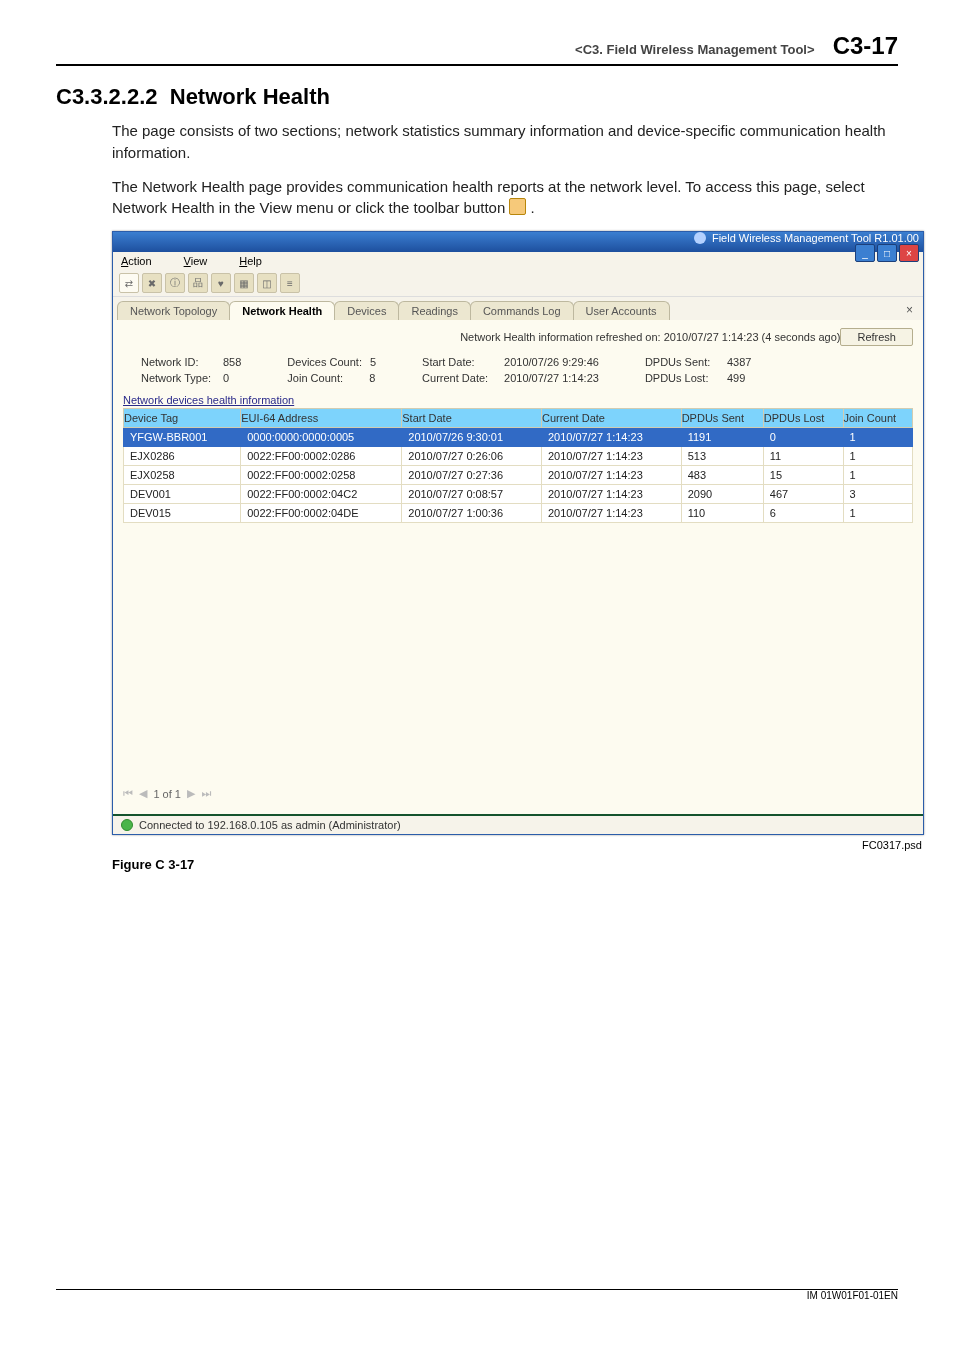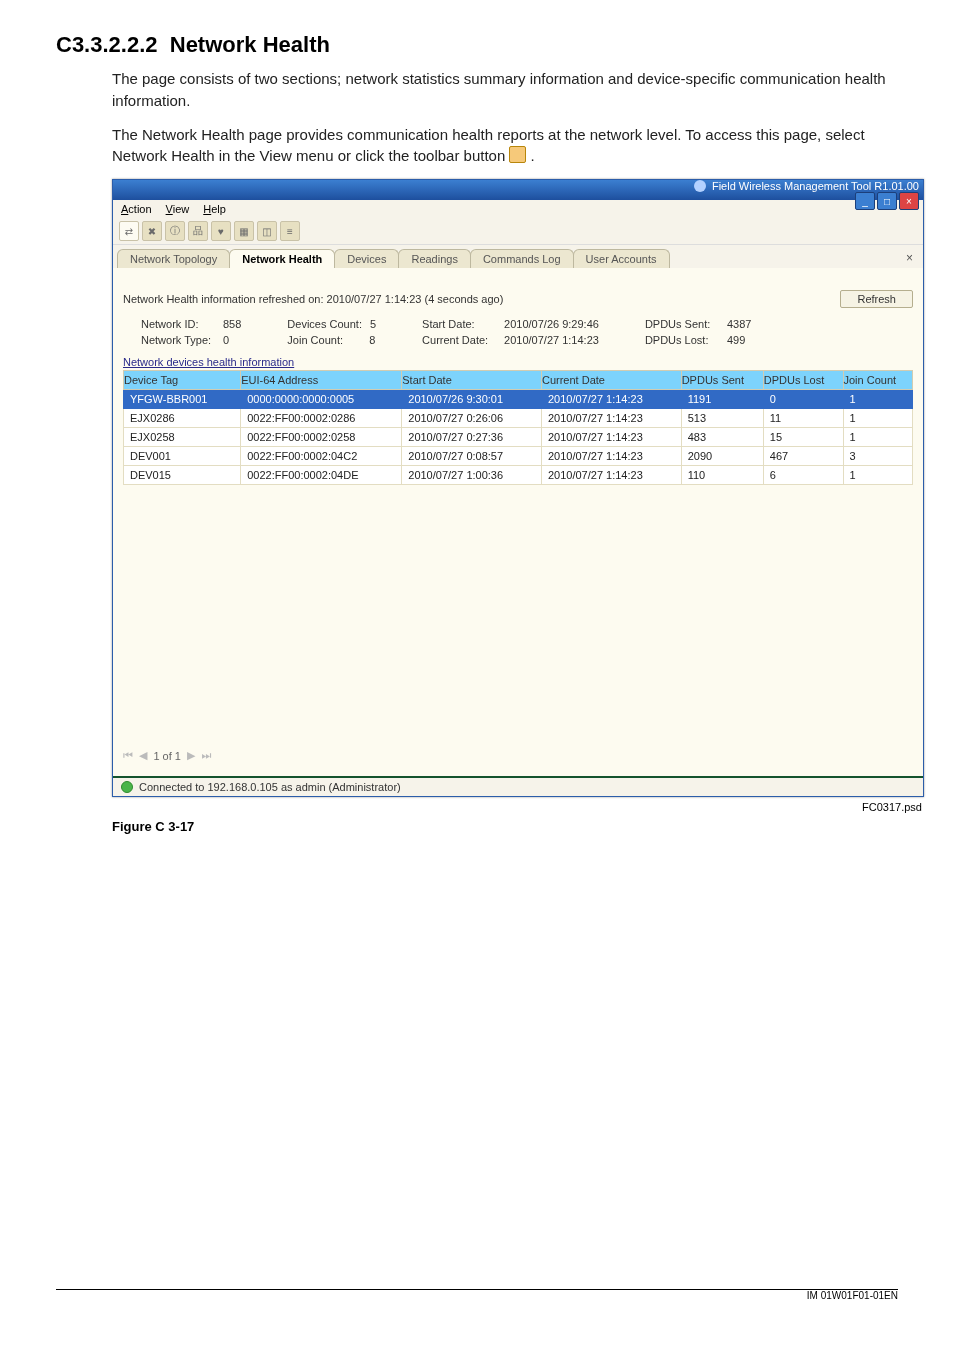--- a/index.html
+++ b/index.html
@@ -13,33 +13,33 @@
 .icon-inline { display:inline-block; width:15px; height:15px; background:#f6c97a; border:1px solid #b8860b; border-radius:2px; vertical-align:-2px; }
 
 
 .app { margin:10px 0 4px 56px; width:810px; border:1px solid #2b5daa; box-shadow:0 0 2px #999; }
 .titlebar { height:20px; background:linear-gradient(#3b7fd1,#1d4f9e); color:#fff; display:flex; align-items:flex-end; justify-content:space-between; font-size:11px; padding:0 4px;flex-direction:column; }
 .titlebar .t-left { display:flex; align-items:center; gap:6px; }
 .titlebar .dot { width:12px; height:12px; background:#b3d1ff; border-radius:50%; }
 .winbtns { display:flex; gap:2px; }
 .winbtn { width:18px; height:16px; background:#3b7fd1; border:1px solid #1c3f7a; border-radius:2px; color:#fff; font-size:10px; display:flex; align-items:center; justify-content:center; }
 .winbtn.close { background:#d44; }
-.menubar { background:#f6f3ea; padding:3px 8px; font-size:11px; display:flex; gap:14px; }
+.menubar { background:#f6f3ea; padding:3px 8px; font-size:11px; display:flex; gap:32px; }
 .menubar span:first-letter { text-decoration:underline; }
 .toolbar { background:#f6f3ea; padding:3px 6px; display:flex; gap:3px; border-bottom:1px solid #ddd; }
 .tbicon { width:18px; height:18px; border:1px solid #c9c2a8; border-radius:2px; background:#fdfbf2; display:flex; align-items:center; justify-content:center; font-size:10px; color:#6a6a6a; }
 .tbicon.on { background:#e7e0c2; }
 
 .tabbar { background:#f6f3ea; padding:4px 4px 0 4px; display:flex; gap:-1px; position:relative; }
 .tab { font-size:11px; padding:3px 12px; border:1px solid #bdb89f; border-bottom:none; background:#ece7d0; border-radius:6px 6px 0 0; margin-right:-1px; color:#555; }
 .tab.active { background:#fdfbf0; font-weight:bold; color:#000; }
 .tabclose { margin-left:auto; padding:2px 6px; color:#555; font-size:12px; }
 .app-body { background:#fdfbf0; padding:8px 10px 10px 10px; min-height:460px; position:relative; }
 
-.info-row { font-size:11px; color:#333; display:flex; align-items:center; justify-content:space-between;margin-top:14px; }
+.info-row { font-size:11px; color:#333; display:flex; align-items:center; justify-content:flex-end; }
 .refresh-btn { font-size:11px; padding:2px 16px; border:1px solid #b5ae8e; background:#f6f3e4; border-radius:2px; }
 
 .summary { display:flex; gap:46px; font-size:11px; margin:10px 0 10px 18px; color:#333; }
 .summary .col { display:flex; flex-direction:column; gap:4px; }
 .summary .field { display:flex; gap:8px; white-space:nowrap; }
 .summary .lab { min-width:74px; }
 
 .section-link { font-size:11px; color:#2a2a8a; text-decoration:underline; display:block; }
 
 .grid { width:100%; border-collapse:collapse; font-size:11px; margin-top:2px; }
@@ -56,20 +56,28 @@
 .img-id { text-align:right; font-size:11px; color:#000; margin:2px 0 6px 56px; width:810px; }
 .fig-cap { font-size:13px; font-weight:bold; margin-left:56px; }
 
 .footer-line { position:absolute; left:56px; right:56px; bottom:60px; border-bottom:1px solid #000; }
 .footer-txt { position:absolute; right:56px; bottom:49px; font-size:10px; color:#000; }
 </style>
 </head>
 <body>
 <div class="page">
 
+<div class="hdr-line">
+  <span></span>
+  <span>
+    <span class="hdr-bc">&lt;C3.  Field Wireless Management Tool&gt;</span>
+    &nbsp;&nbsp;&nbsp;
+    <span class="hdr-pg">C3-17</span>
+  </span>
+</div>
 
 <div class="h2">
   <span>C3.3.2.2.2</span>&nbsp;&nbsp;<span>Network Health</span>
 </div>
 
 <p class="body-txt indent">The page consists of two sections; network statistics summary information and device-specific communication health information.</p>
 <p class="body-txt indent">
   <span>The Network Health page provides communication health reports at the network level. To access this page, select Network Health in the View menu or click the toolbar button </span>
   <span class="icon-inline"></span>
   <span> .</span>

